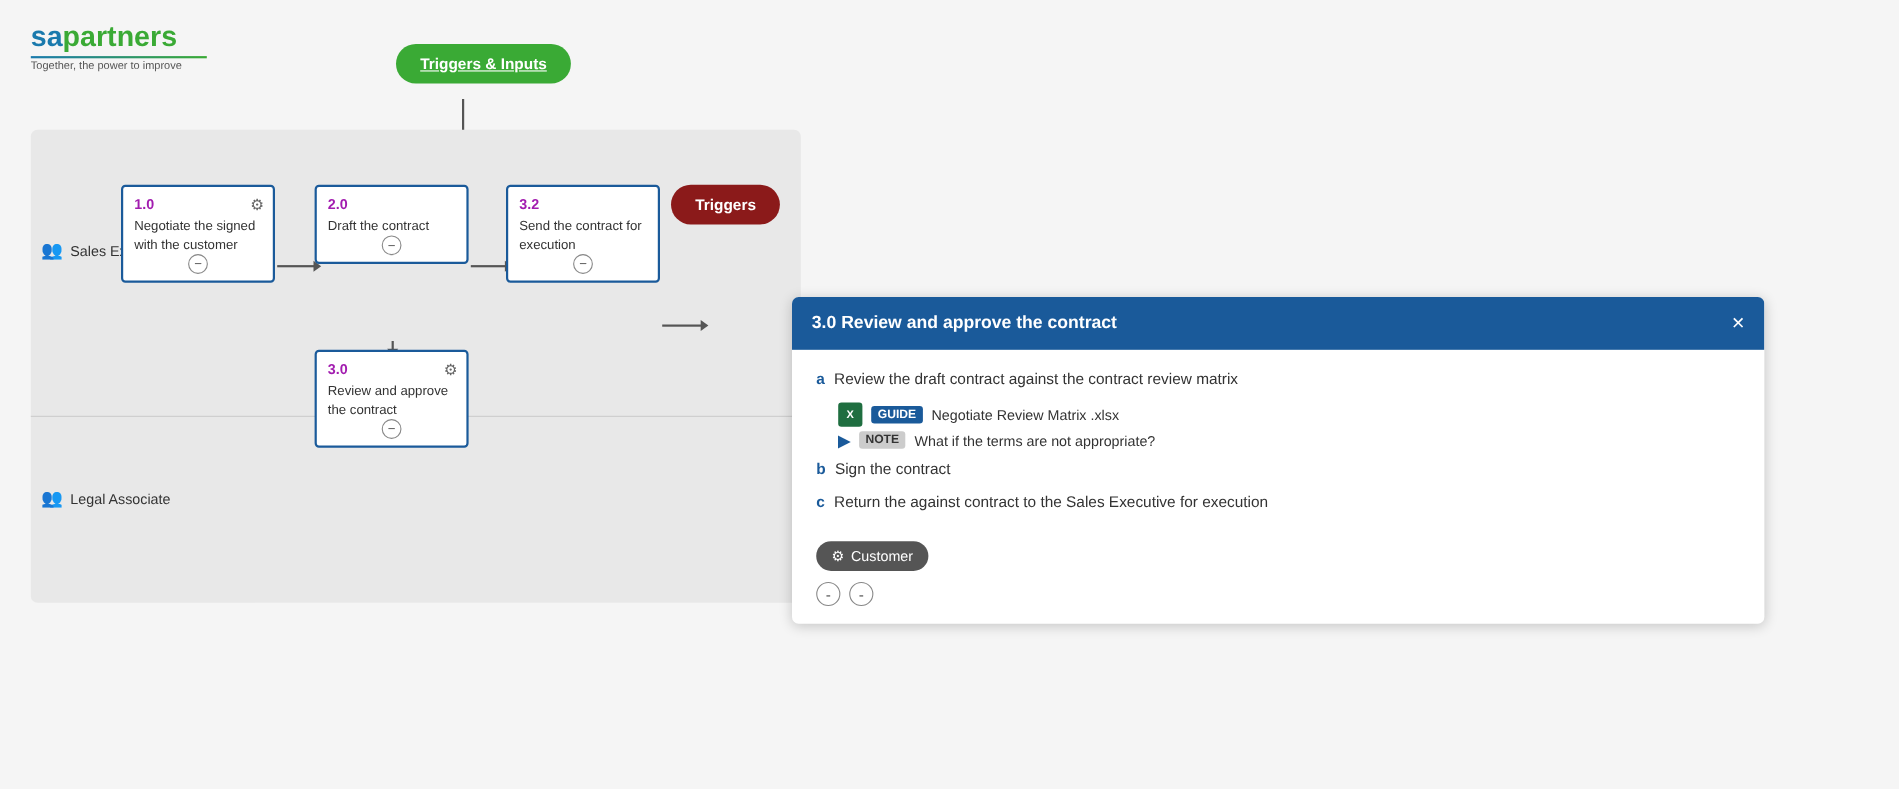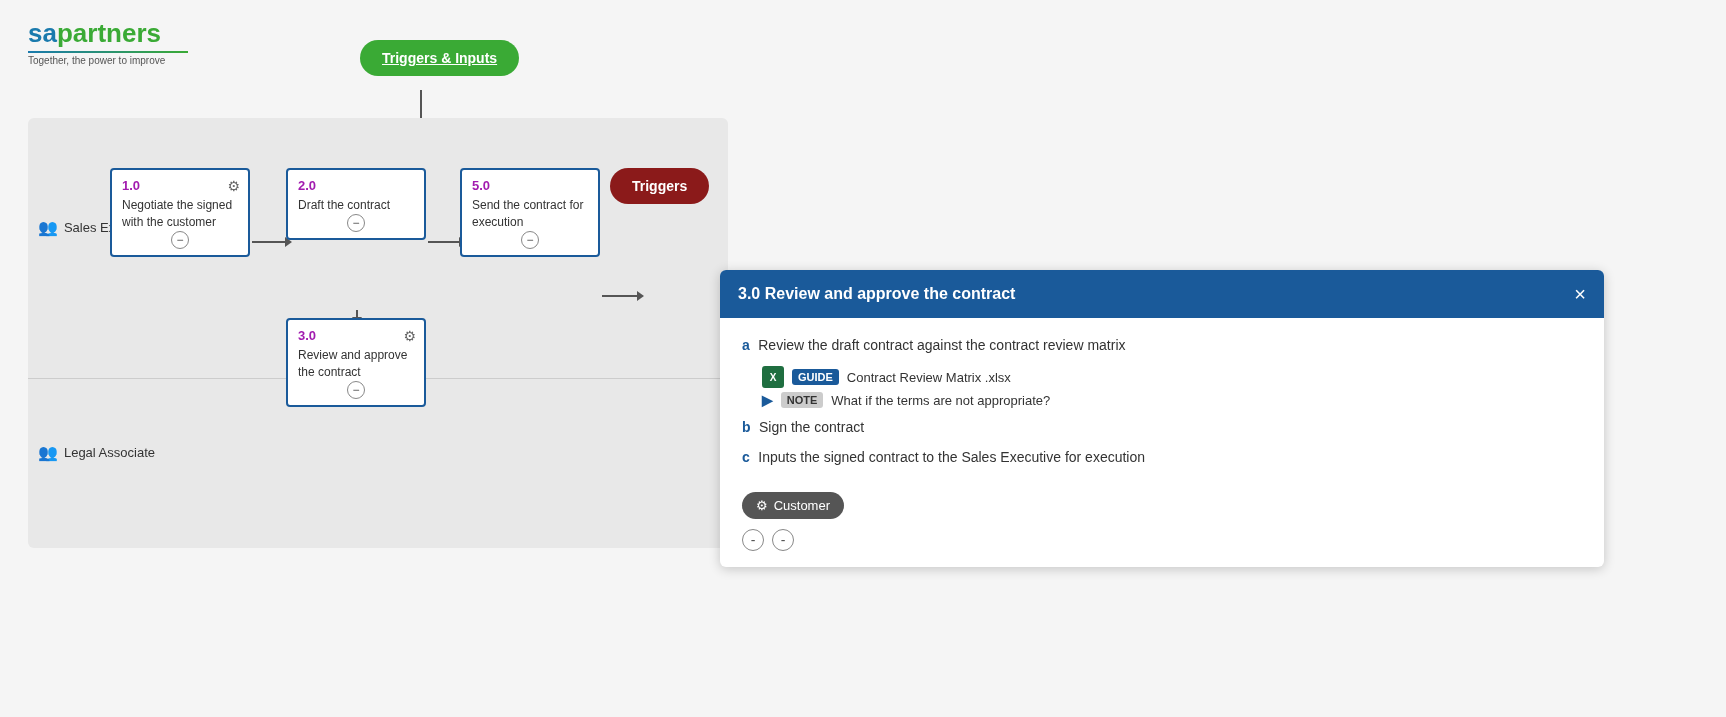--- a/index.html
+++ b/index.html
@@ -415,21 +415,21 @@
 
   <div class="process-box box-2">
     <span class="box-number">2.0</span>
     <div class="box-title">Draft the contract</div>
     <div class="minus-btn">−</div>
   </div>
 
   <div class="arrow-right arrow-2-4"></div>
 
   <div class="process-box box-4">
-    <span class="box-number">5.0</span>
+    <span class="box-number">3.2</span>
     <div class="box-title">Send the contract for execution</div>
     <div class="minus-btn">−</div>
   </div>
 
   <div class="arrow-2-3-v"></div>
 
   <div class="process-box box-3">
     <span class="box-number">3.0</span>
     <span class="gear-icon">⚙</span>
     <div class="box-title">Review and approve the contract</div>
@@ -452,40 +452,40 @@
     
     <div class="step-item">
       <span class="step-label">a</span>
       <span class="step-text">Review the draft contract against the contract review matrix</span>
     </div>
 
     
     <div class="guide-row">
       <div class="excel-icon">X</div>
       <span class="guide-label">GUIDE</span>
-      <span class="guide-filename">Contract Review Matrix .xlsx</span>
+      <span class="guide-filename">Negotiate Review Matrix .xlsx</span>
     </div>
 
     
     <div class="note-row">
       <span class="note-arrow">▶</span>
       <span class="note-label">NOTE</span>
       <span class="note-text">What if the terms are not appropriate?</span>
     </div>
 
     
     <div class="step-item" style="margin-top: 10px;">
       <span class="step-label">b</span>
       <span class="step-text">Sign the contract</span>
     </div>
 
     
     <div class="step-item">
       <span class="step-label">c</span>
-      <span class="step-text">Inputs the signed contract to the Sales Executive for execution</span>
+      <span class="step-text">Return the against contract to the Sales Executive for execution</span>
     </div>
 
     
     <div class="customer-badge">
       <span>⚙</span>
       <span>Customer</span>
     </div>
 
     
     <div class="badge-row">

